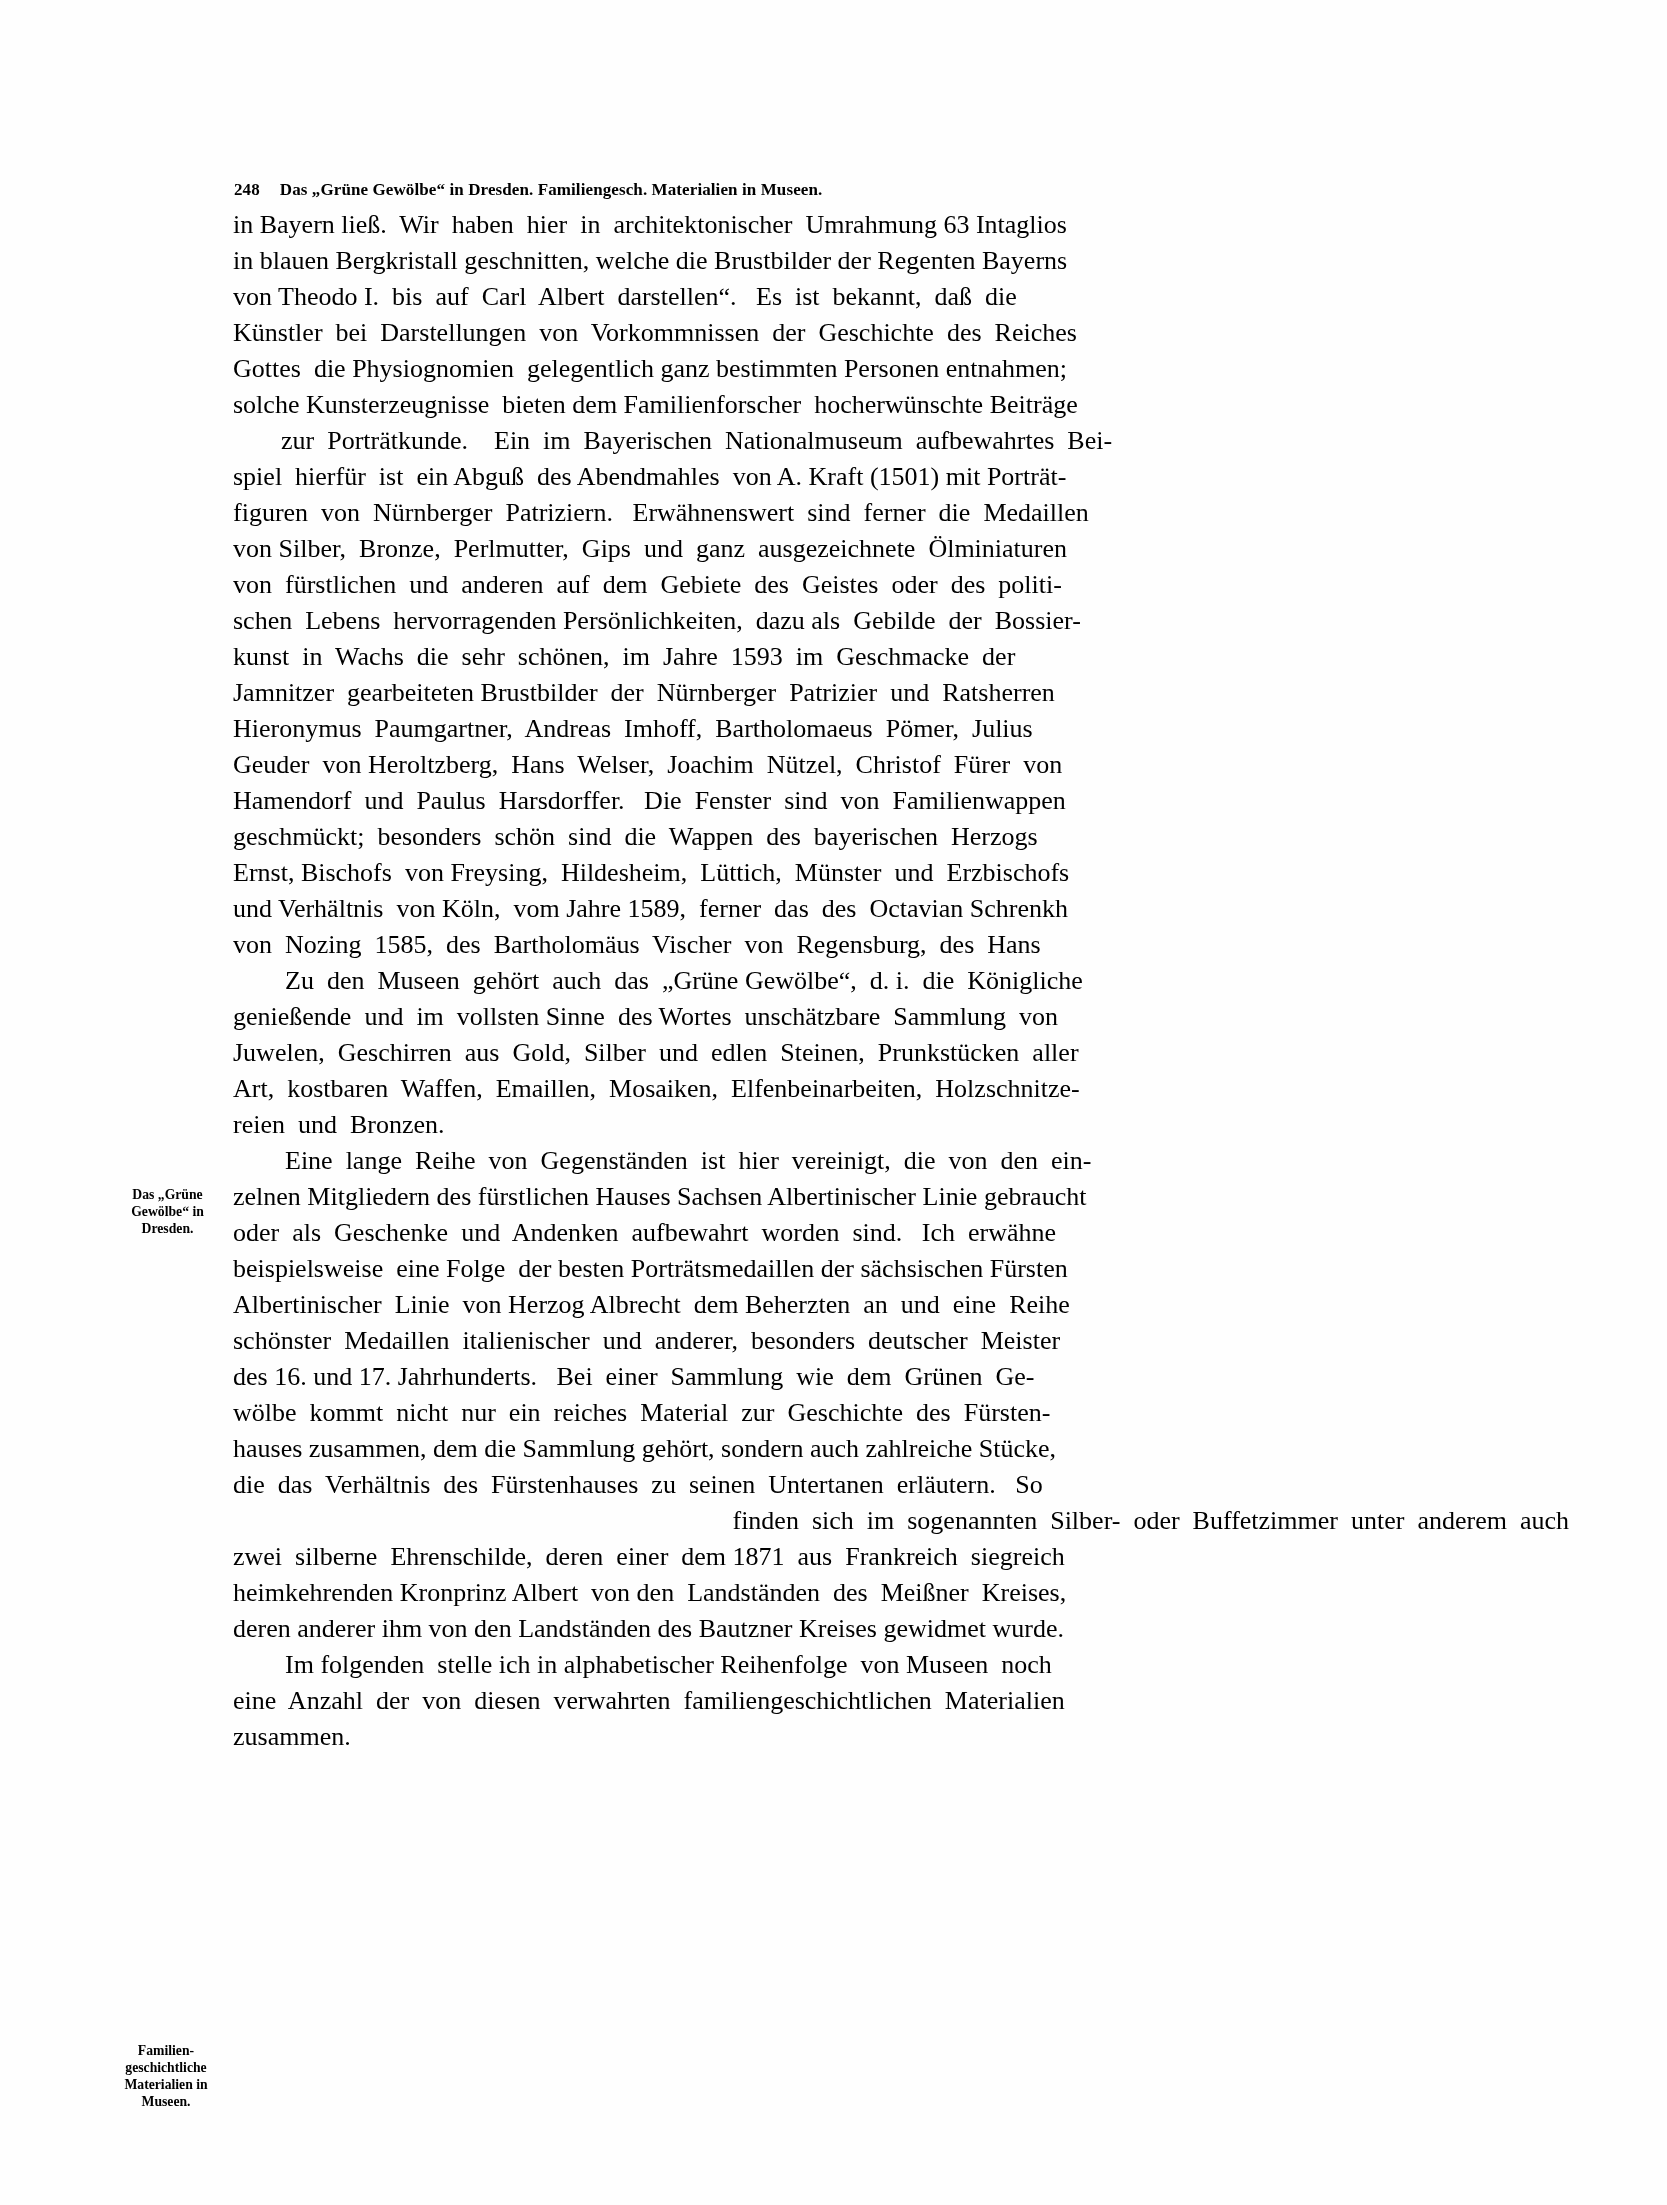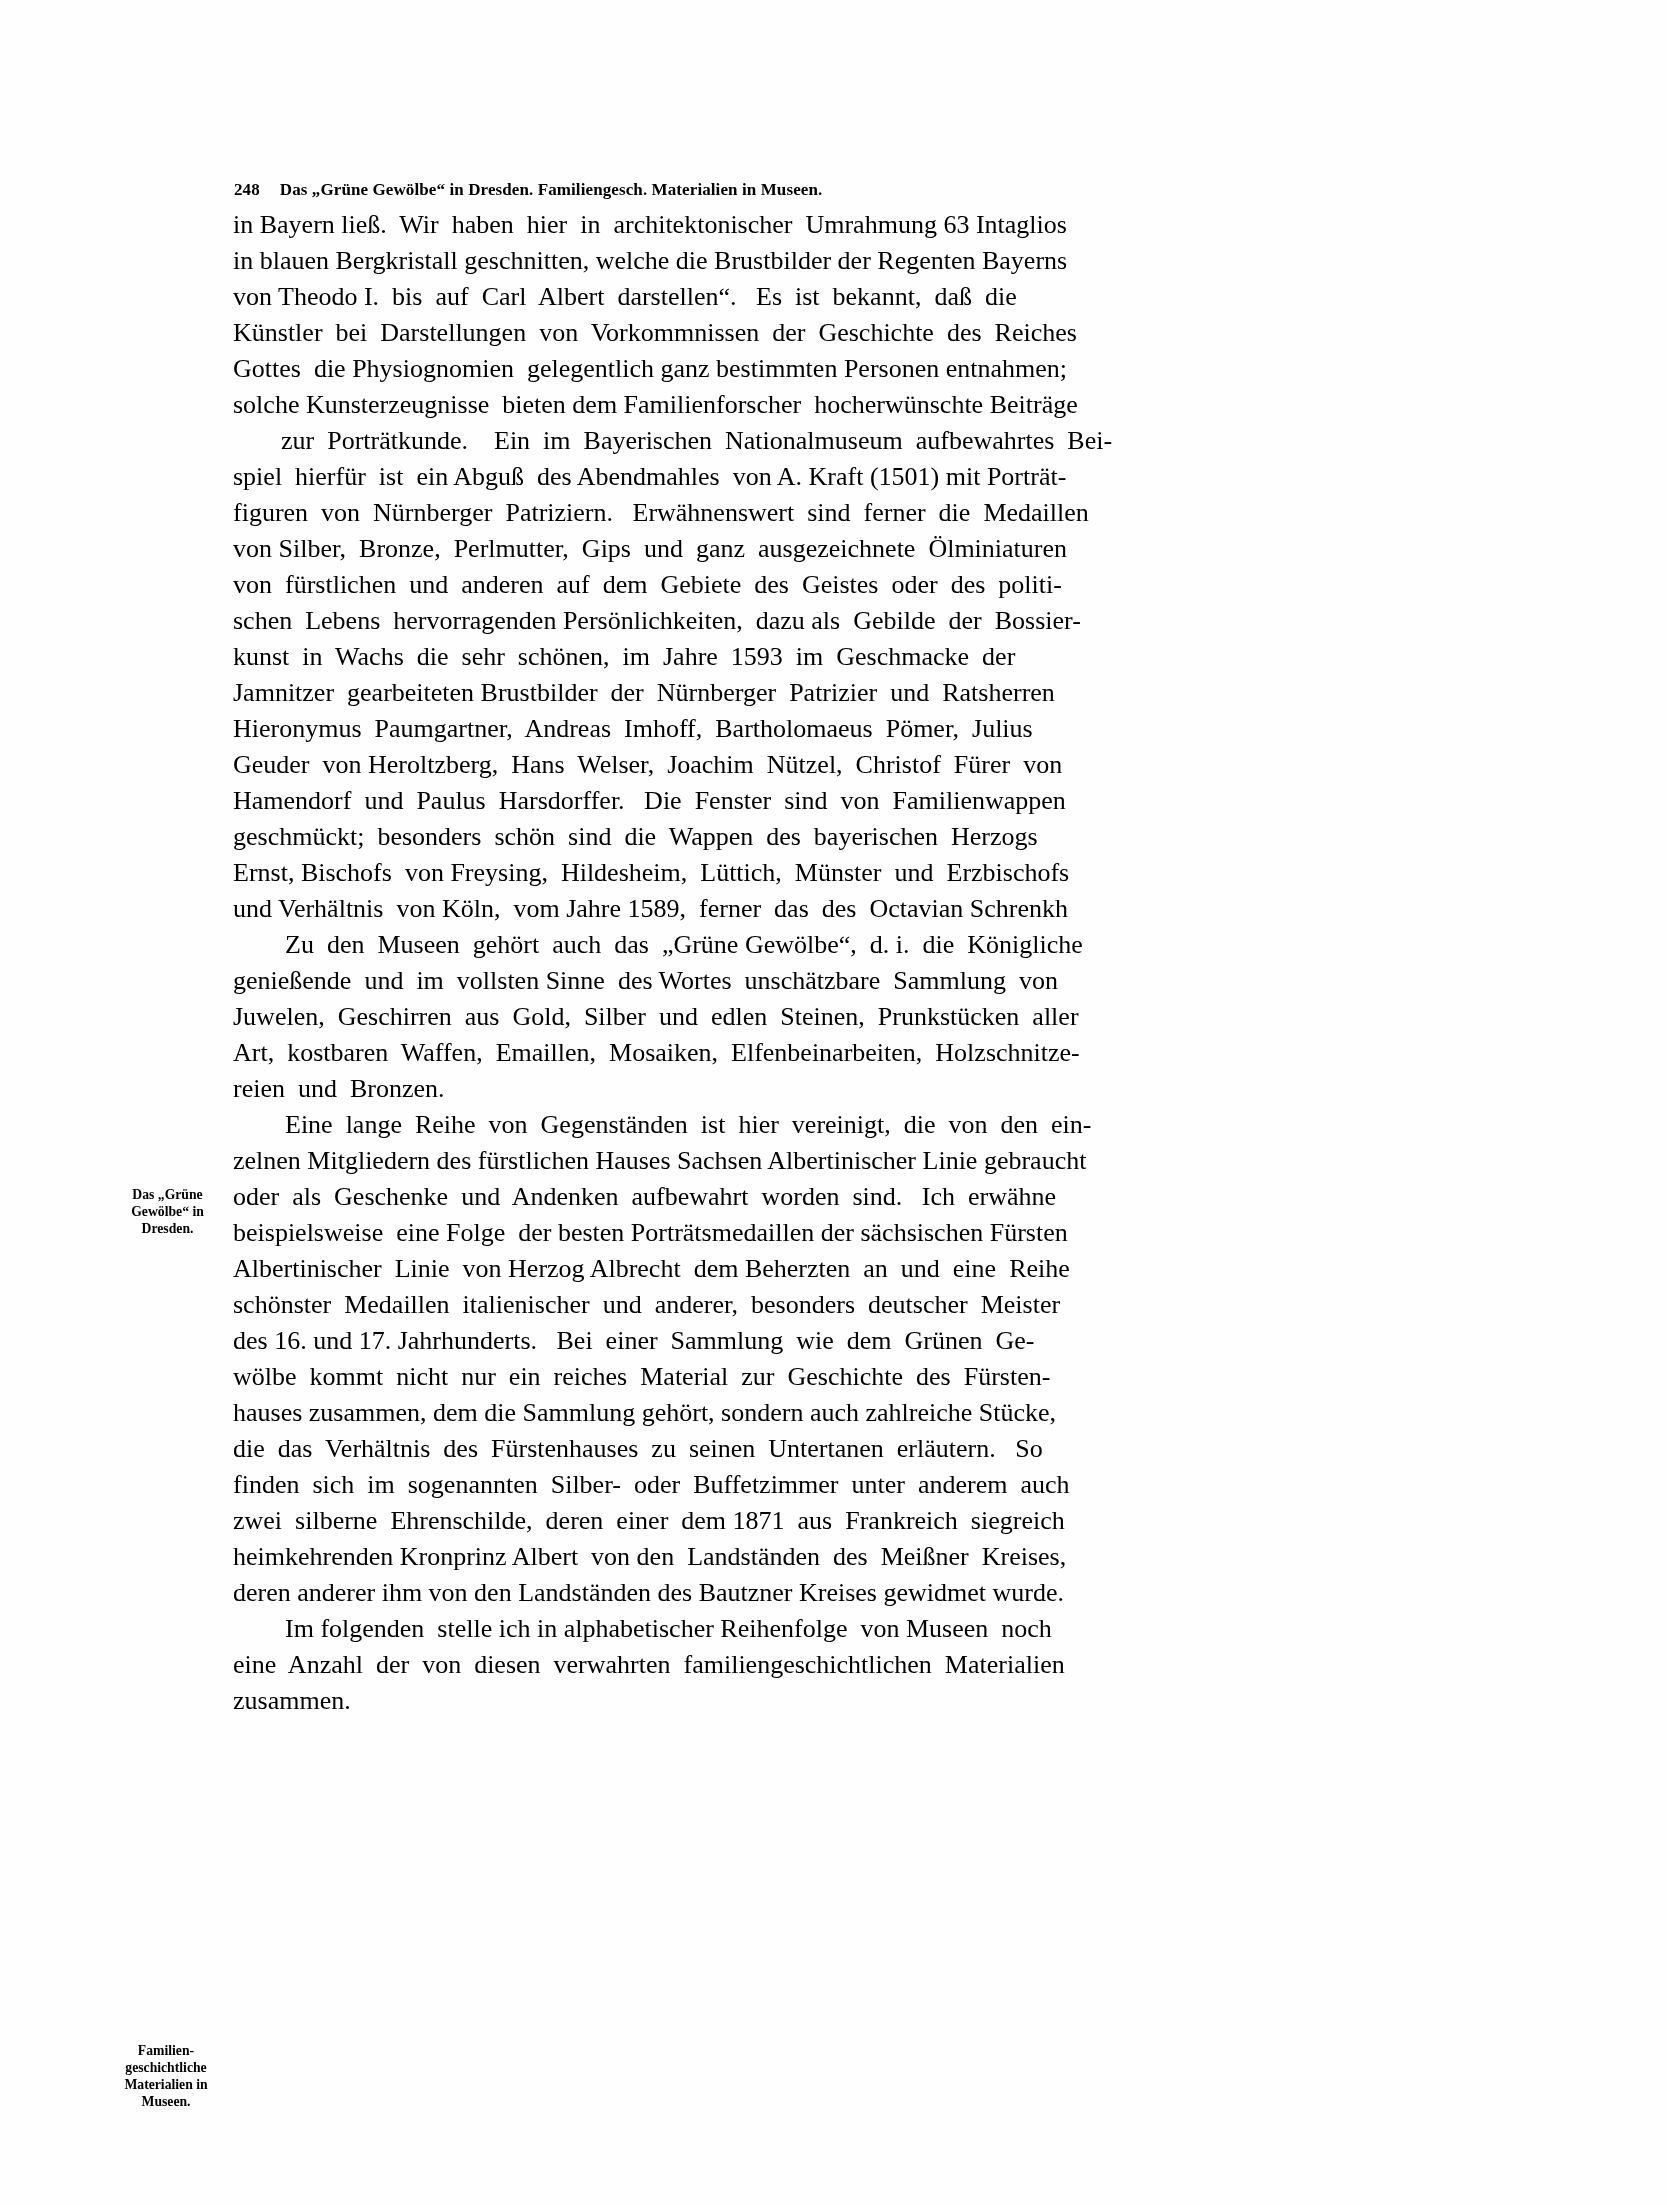--- a/index.html
+++ b/index.html
@@ -109,36 +109,37 @@
       <div class="line" style="word-spacing: 0px;">von  fürstlichen  und  anderen  auf  dem  Gebiete  des  Geistes  oder  des  politi-</div>
       <div class="line" style="word-spacing: 0px;">schen  Lebens  hervorragenden Persönlichkeiten,  dazu als  Gebilde  der  Bossier-</div>
       <div class="line" style="word-spacing: 0px;">kunst  in  Wachs  die  sehr  schönen,  im  Jahre  1593  im  Geschmacke  der</div>
       <div class="line" style="word-spacing: 0px;">Jamnitzer  gearbeiteten Brustbilder  der  Nürnberger  Patrizier  und  Ratsherren</div>
       <div class="line" style="word-spacing: 0px;">Hieronymus  Paumgartner,  Andreas  Imhoff,  Bartholomaeus  Pömer,  Julius</div>
       <div class="line" style="word-spacing: 0px;">Geuder  von Heroltzberg,  Hans  Welser,  Joachim  Nützel,  Christof  Fürer  von</div>
       <div class="line" style="word-spacing: 0px;">Hamendorf  und  Paulus  Harsdorffer.   Die  Fenster  sind  von  Familienwappen</div>
       <div class="line" style="word-spacing: 0px;">geschmückt;  besonders  schön  sind  die  Wappen  des  bayerischen  Herzogs</div>
       <div class="line" style="word-spacing: 0px;">Ernst, Bischofs  von Freysing,  Hildesheim,  Lüttich,  Münster  und  Erzbischofs</div>
       <div class="line" style="word-spacing: 0px;">und Verhältnis  von Köln,  vom Jahre 1589,  ferner  das  des  Octavian Schrenkh</div>
+      <div class="line" style="word-spacing: 0px;">von  Nozing  1585,  des  Bartholomäus  Vischer  von  Regensburg,  des  Hans</div>
       <div class="line" style="word-spacing: 0px;">        Zu  den  Museen  gehört  auch  das  „Grüne Gewölbe“,  d. i.  die  Königliche</div>
       <div class="line" style="word-spacing: 0px;">genießende  und  im  vollsten Sinne  des Wortes  unschätzbare  Sammlung  von</div>
       <div class="line" style="word-spacing: 0px;">Juwelen,  Geschirren  aus  Gold,  Silber  und  edlen  Steinen,  Prunkstücken  aller</div>
       <div class="line" style="word-spacing: 0px;">Art,  kostbaren  Waffen,  Emaillen,  Mosaiken,  Elfenbeinarbeiten,  Holzschnitze-</div>
       <div class="line">reien  und  Bronzen.</div>
       <div class="line" style="word-spacing: 0px;">        Eine  lange  Reihe  von  Gegenständen  ist  hier  vereinigt,  die  von  den  ein-</div>
       <div class="line" style="word-spacing: 0px;">zelnen Mitgliedern des fürstlichen Hauses Sachsen Albertinischer Linie gebraucht</div>
       <div class="line" style="word-spacing: 0px;">oder  als  Geschenke  und  Andenken  aufbewahrt  worden  sind.   Ich  erwähne</div>
       <div class="line" style="word-spacing: 0px;">beispielsweise  eine Folge  der besten Porträtsmedaillen der sächsischen Fürsten</div>
       <div class="line" style="word-spacing: 0px;">Albertinischer  Linie  von Herzog Albrecht  dem Beherzten  an  und  eine  Reihe</div>
       <div class="line" style="word-spacing: 0px;">schönster  Medaillen  italienischer  und  anderer,  besonders  deutscher  Meister</div>
       <div class="line" style="word-spacing: 0px;">des 16. und 17. Jahrhunderts.   Bei  einer  Sammlung  wie  dem  Grünen  Ge-</div>
       <div class="line" style="word-spacing: 0px;">wölbe  kommt  nicht  nur  ein  reiches  Material  zur  Geschichte  des  Fürsten-</div>
       <div class="line" style="word-spacing: 0px;">hauses zusammen, dem die Sammlung gehört, sondern auch zahlreiche Stücke,</div>
       <div class="line" style="word-spacing: 0px;">die  das  Verhältnis  des  Fürstenhauses  zu  seinen  Untertanen  erläutern.   So</div>
-      <div class="line" style="word-spacing: 0px;">finden  sich  im  sogenannten  Silber-  oder  Buffetzimmer  unter  anderem  auch</div>
+      <div class="line" style="word-spacing: 0px; text-align: right;">finden  sich  im  sogenannten  Silber-  oder  Buffetzimmer  unter  anderem  auch</div>
       <div class="line" style="word-spacing: 0px;">zwei  silberne  Ehrenschilde,  deren  einer  dem 1871  aus  Frankreich  siegreich</div>
       <div class="line" style="word-spacing: 0px;">heimkehrenden Kronprinz Albert  von den  Landständen  des  Meißner  Kreises,</div>
       <div class="line">deren anderer ihm von den Landständen des Bautzner Kreises gewidmet wurde.</div>
       <div class="line" style="word-spacing: 0px;">        Im folgenden  stelle ich in alphabetischer Reihenfolge  von Museen  noch</div>
       <div class="line" style="word-spacing: 0px;">eine  Anzahl  der  von  diesen  verwahrten  familiengeschichtlichen  Materialien</div>
       <div class="line">zusammen.</div>
     </div>
 
   <div class="marginal" id="marginal-gruenes-gewoelbe">
       <span class="mline">Das „Grüne</span>

